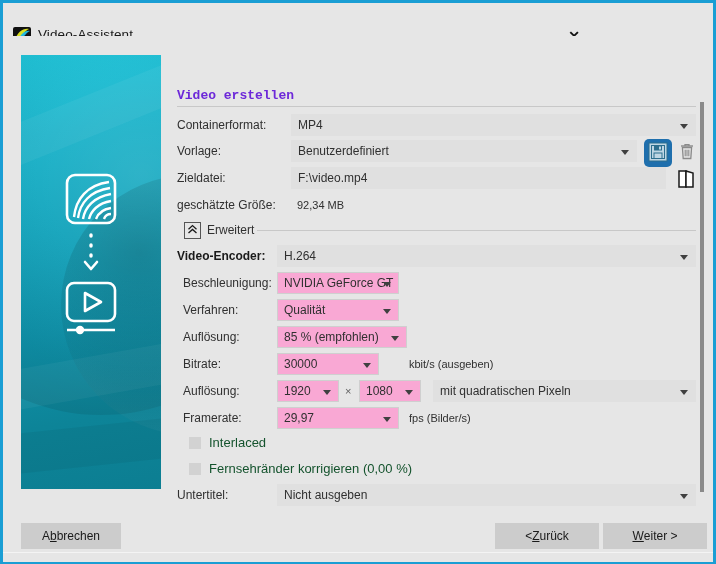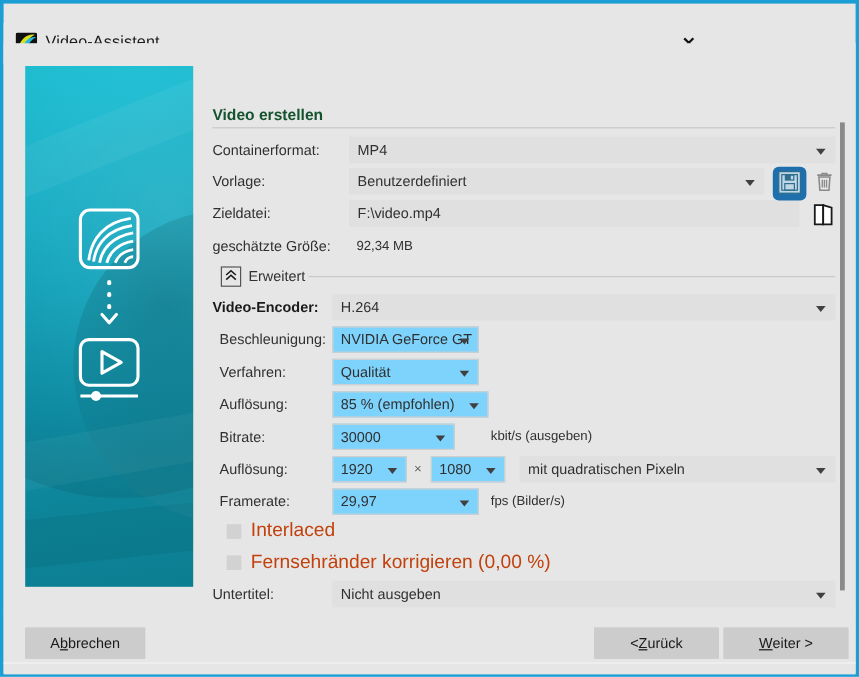--- a/index.html
+++ b/index.html
@@ -110,21 +110,22 @@
     position: absolute;
     left: 168px; top: 0;
     width: 525px;
     height: 472px;
   }
   .section-title {
     position: absolute;
     left: 6px; top: 52px;
     font-size: 13px;
     font-weight: bold;
-    color: #14532d;
+    color: #6d28d9;
+    font-family: Liberation Mono, monospace;
   }
   .section-rule {
     position: absolute;
     left: 6px; top: 70px;
     width: 519px;
     height: 1px;
     background: #c8c8c8;
   }
   .lbl {
     position: absolute;
@@ -145,21 +146,21 @@
     font-size: 12px;
     color: #303030;
     padding-left: 6px;
     white-space: nowrap;
     overflow: hidden;
   }
   .field.flat { background: #e0e0e0; border-color: #e0e0e0; }
   .combo {
     position: absolute;
     box-sizing: border-box;
-    background: #7dd3fc;
+    background: #f9a8d4;
     border: 1px solid #cfcfcf;
     height: 22px;
     line-height: 20px;
     font-size: 12px;
     color: #303030;
     padding-left: 6px;
     white-space: nowrap;
     overflow: hidden;
   }
   .combo.plain {
@@ -206,22 +207,22 @@
   
   .cbox {
     position: absolute;
     box-sizing: border-box;
     width: 12px; height: 12px;
     background: #d2d2d2;
     border: 1px solid #d2d2d2;
   }
   .cb-label {
     position: absolute;
-    font-size: 16px;
-    color: #c2410c;
+    font-size: 13px;
+    color: #14532d;
     line-height: 12px;
     white-space: nowrap;
   }
 
   
   .save-btn {
     position: absolute;
     left: 641px; top: 103px;
     width: 28px; height: 28px;
     box-sizing: border-box;

